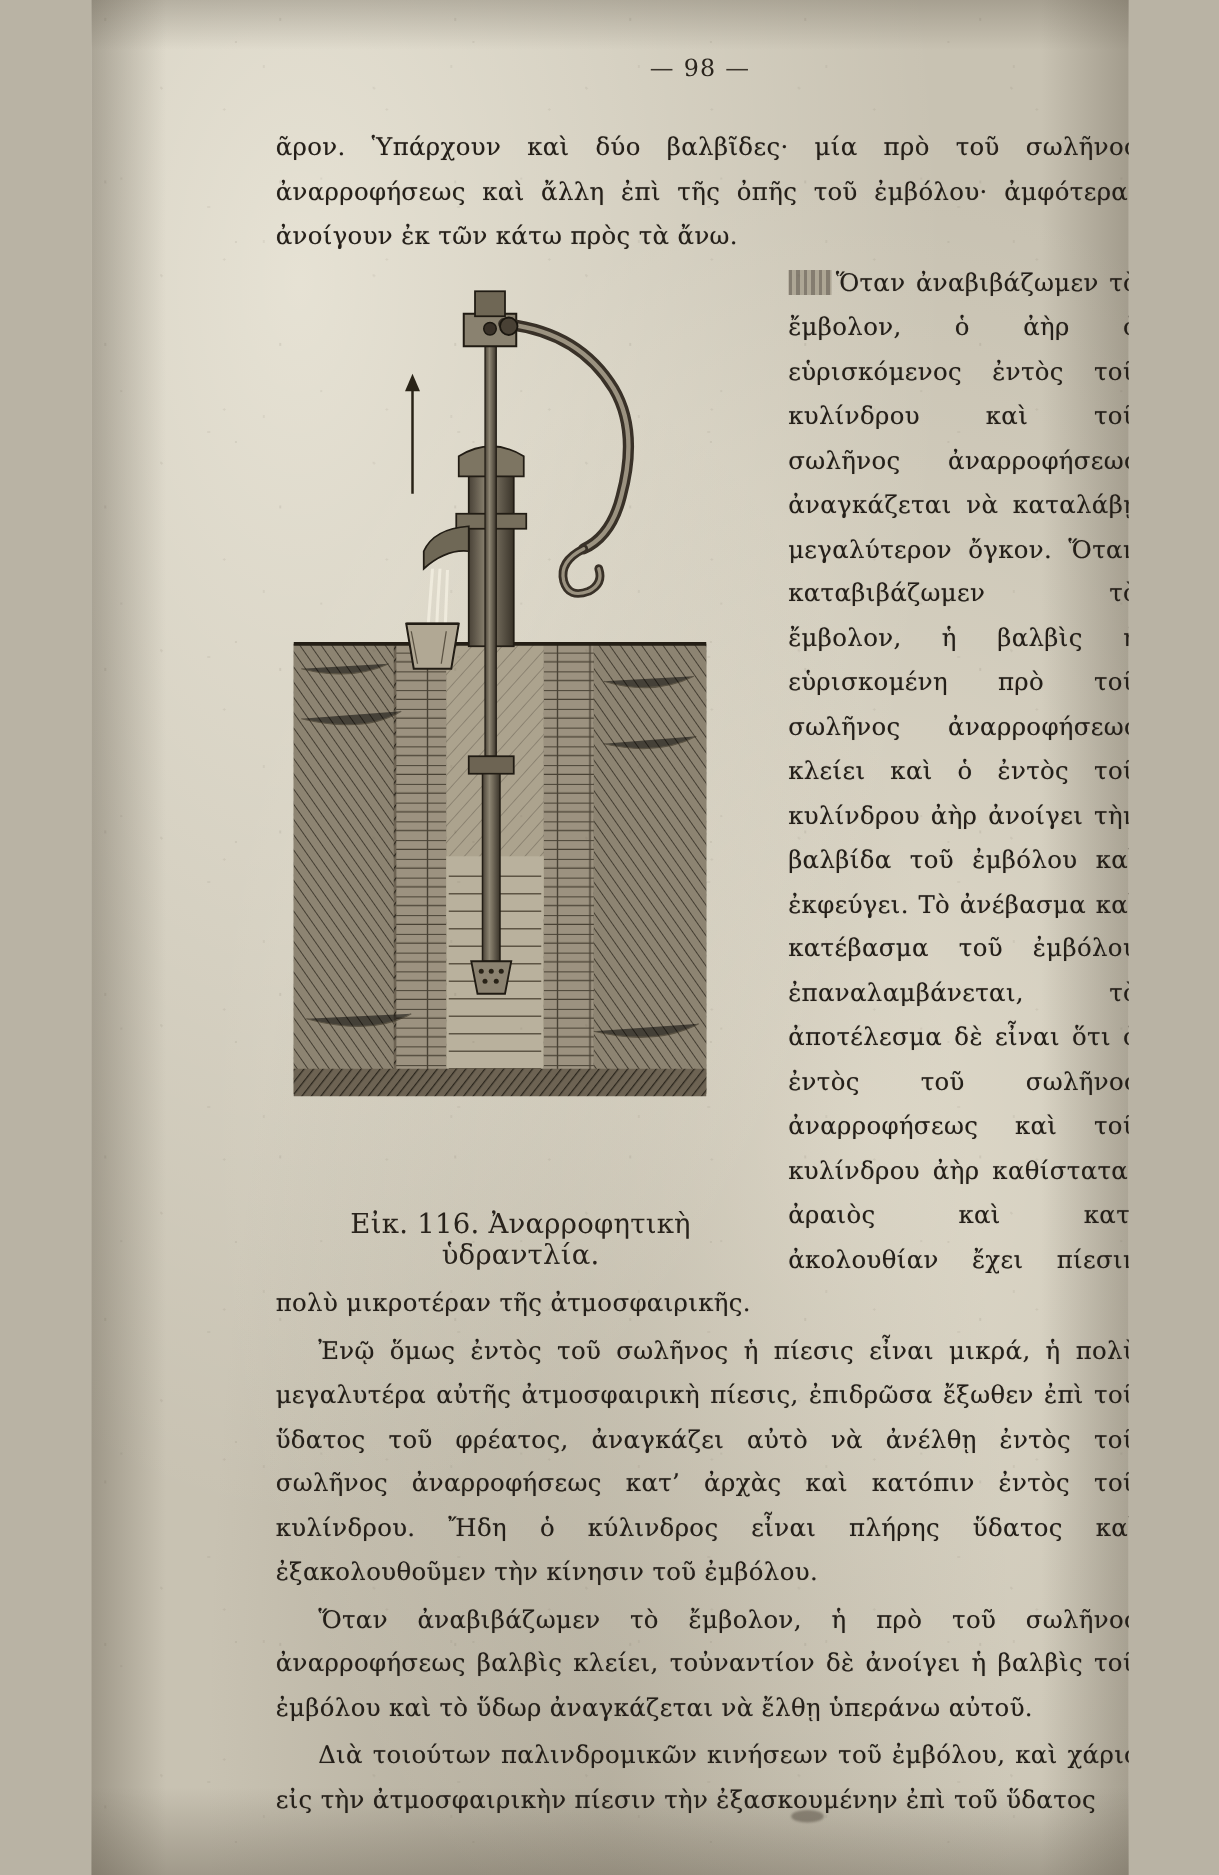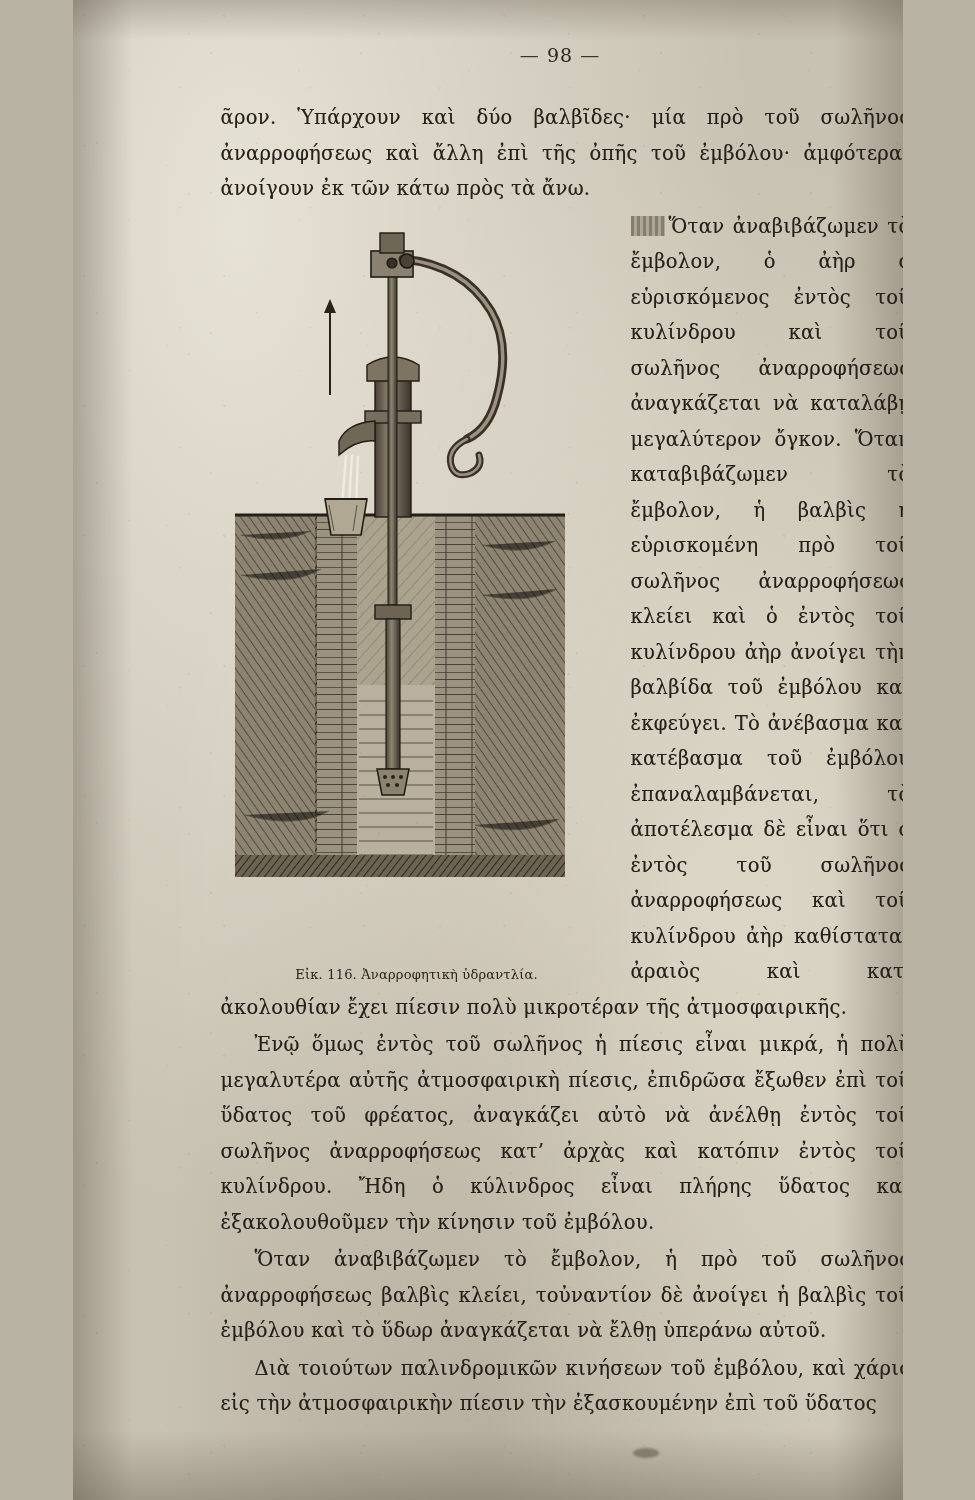--- a/index.html
+++ b/index.html
@@ -79,21 +79,21 @@
   .figure-img {
     position: relative;
     width: 372px;
     height: 740px;
     margin-left: 4px;
     filter: contrast(1.02);
   }
   .figcaption {
     margin-top: 12px;
     text-align: center;
-    font-size: 13px;
+    font-size: 22px;
     letter-spacing: .2px;
     color: #29231c;
   }
   .figcaption .num { font-variant-numeric: lining-nums; }
 
   .drop-block {
     display: inline-block;
     width: 34px;
     height: 20px;
     margin-right: 4px;

